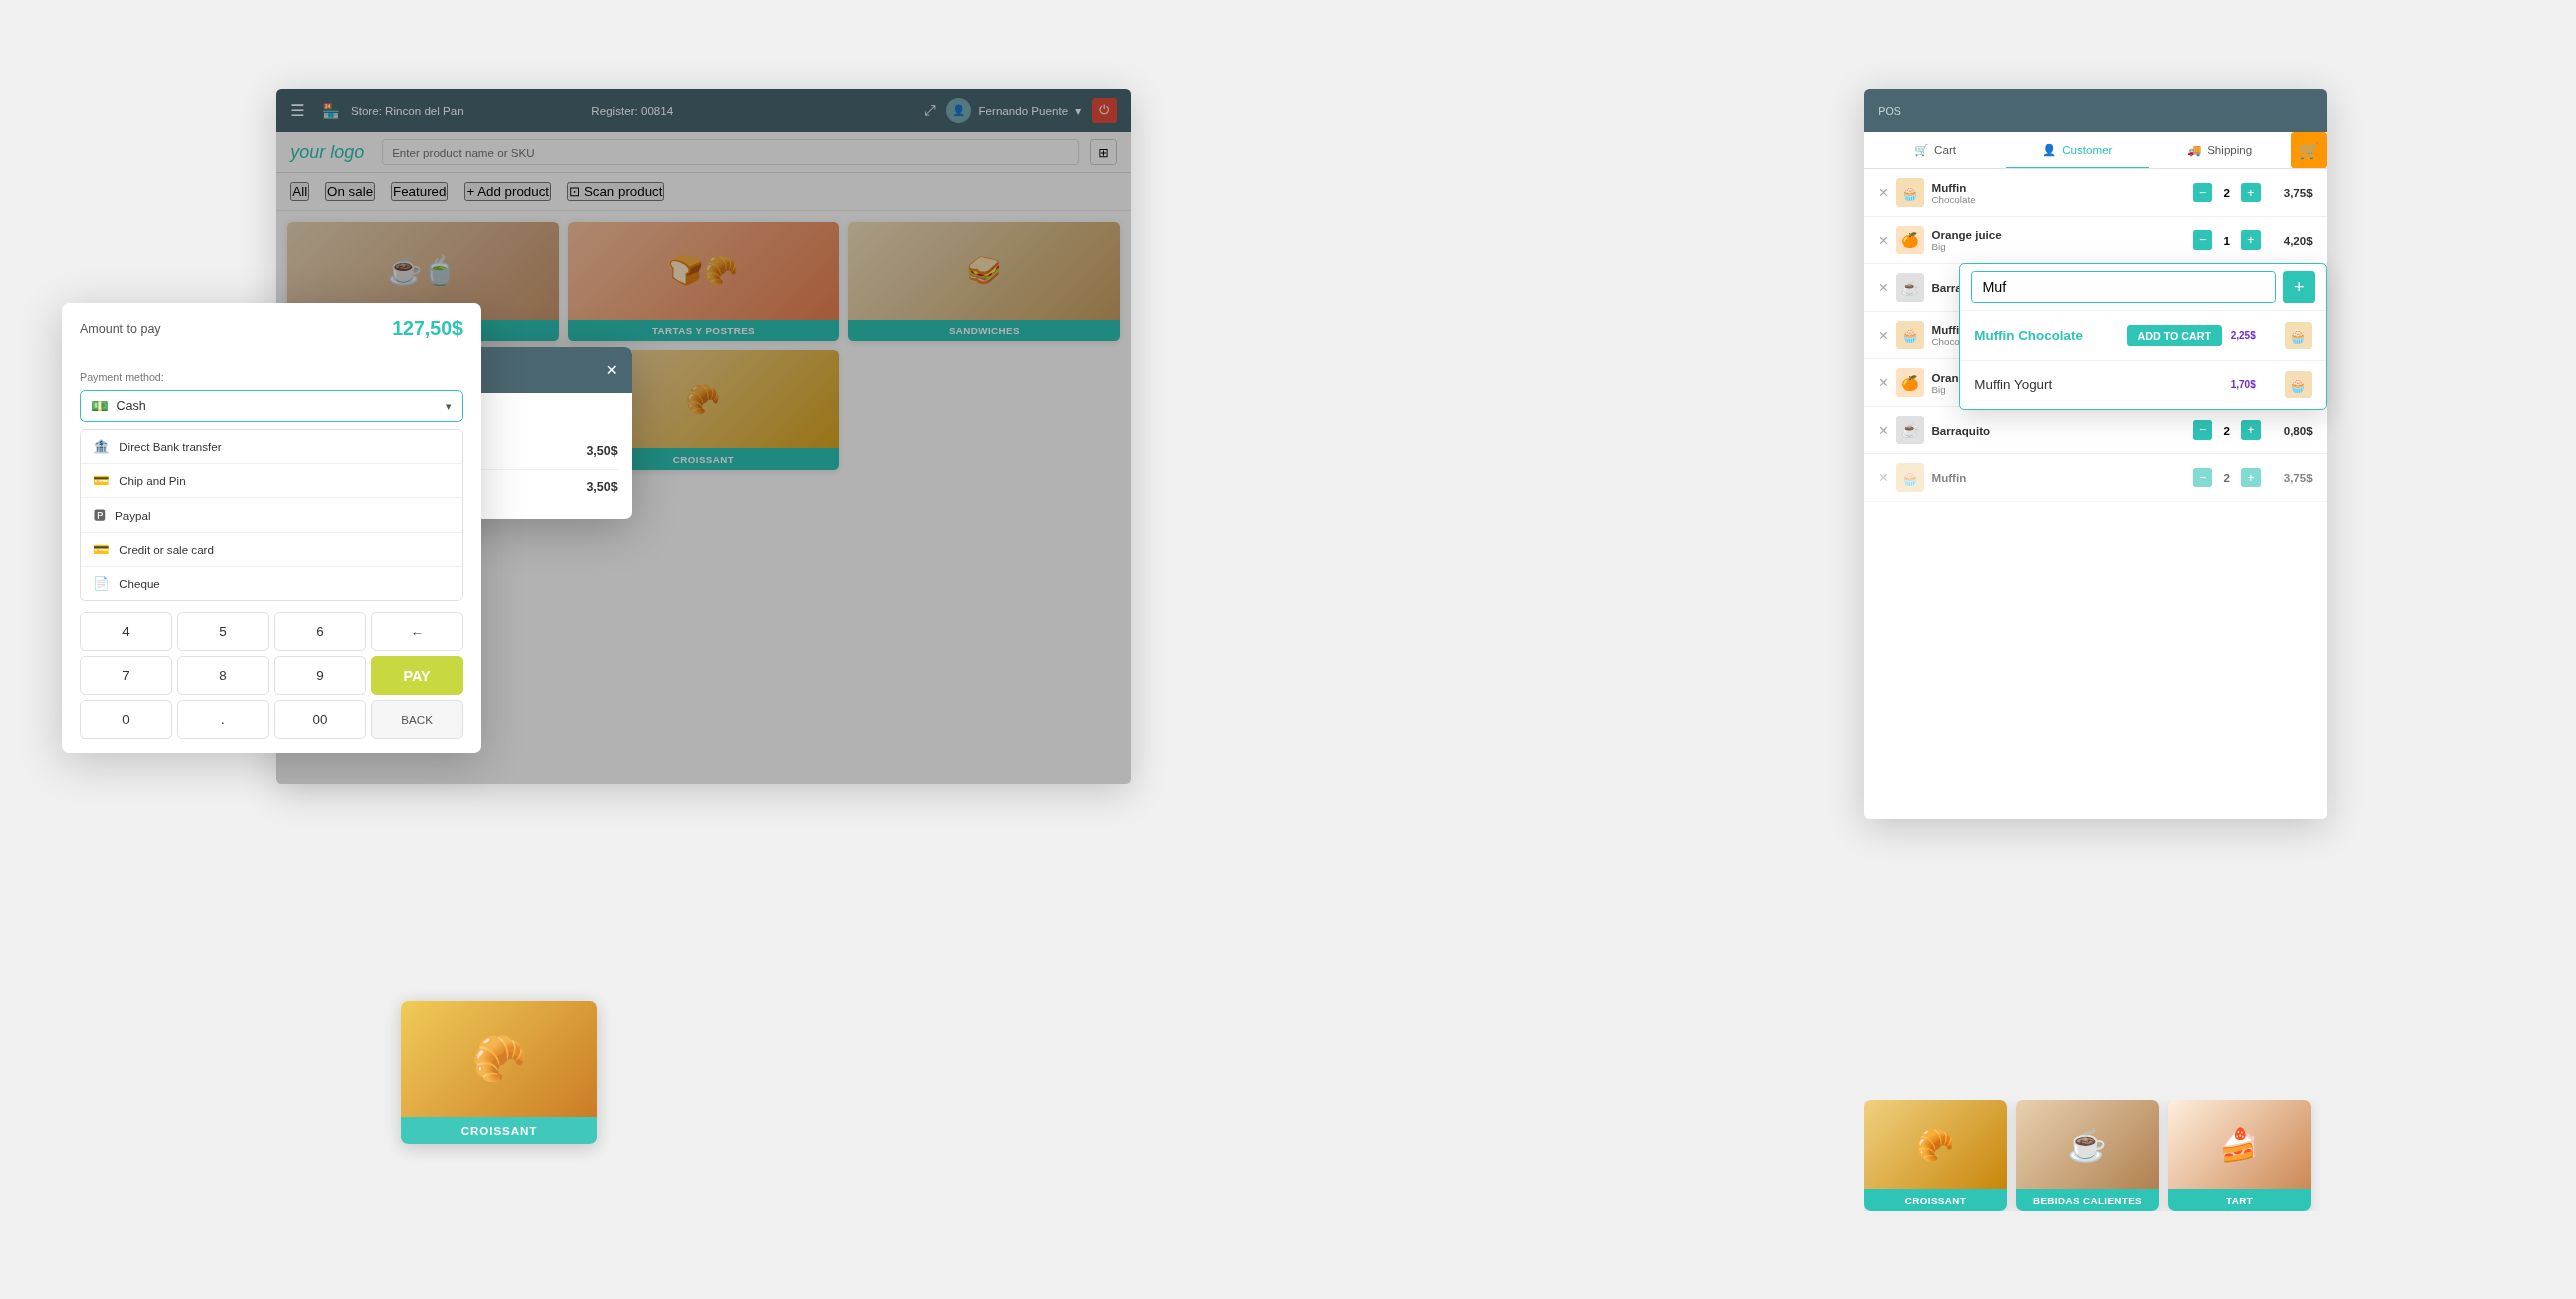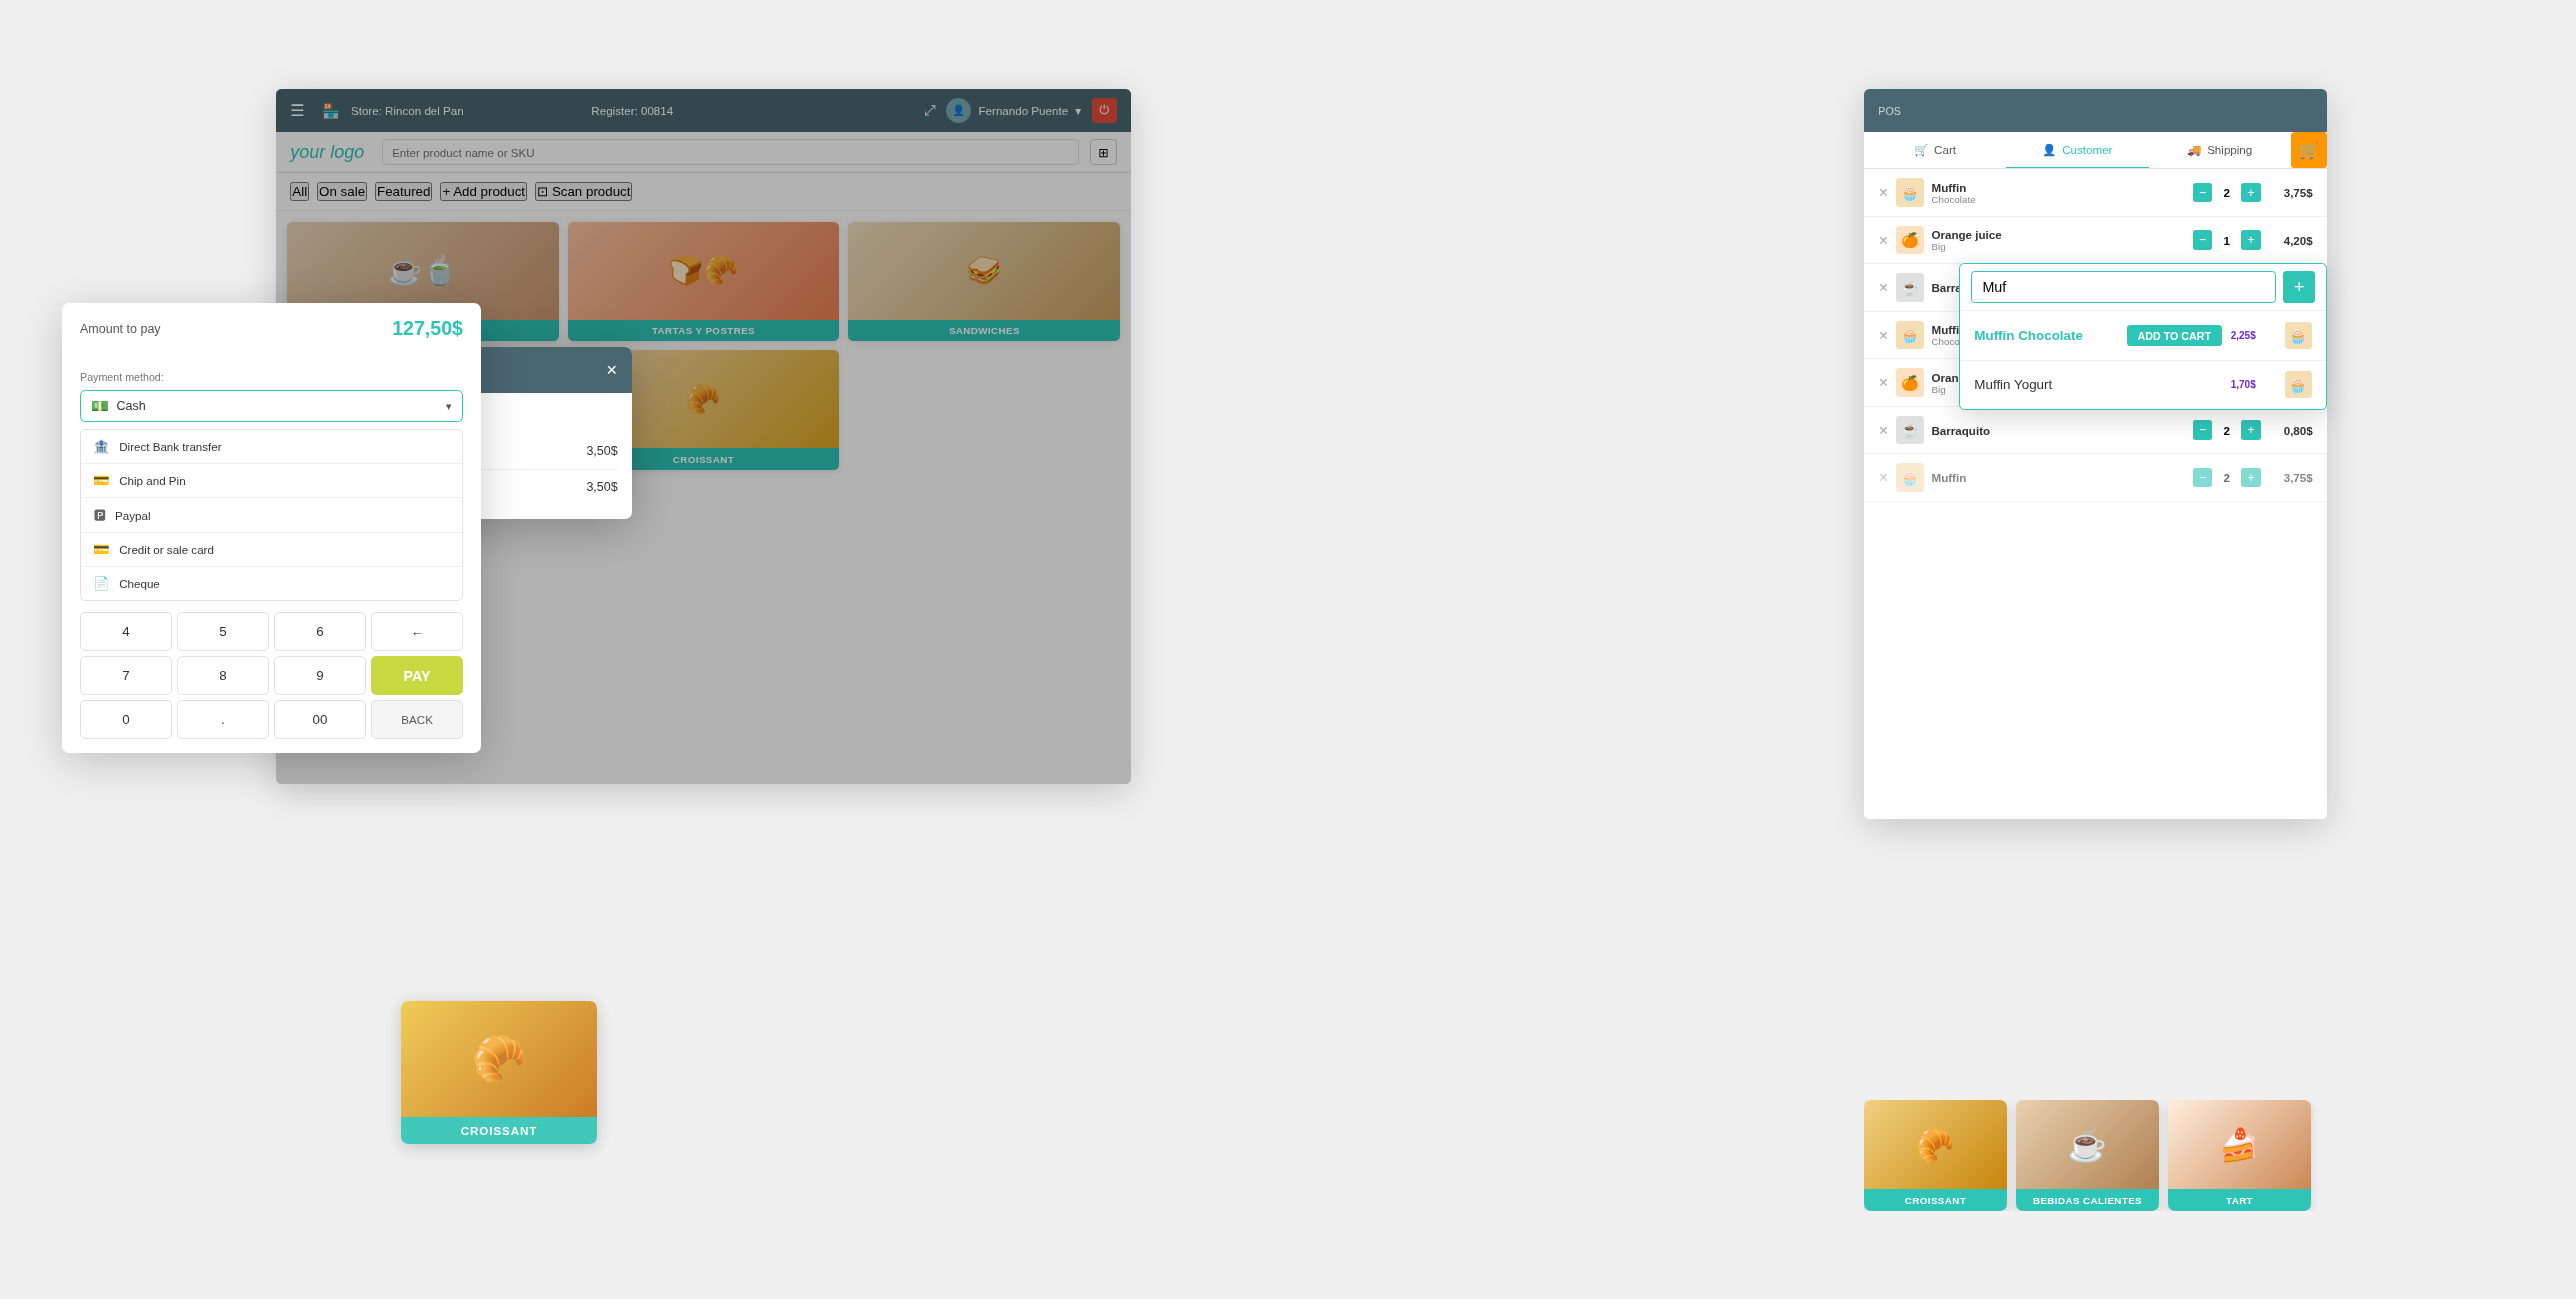--- a/index.html
+++ b/index.html
@@ -58,21 +58,21 @@
       border-radius: 3.6px;
       padding: 5.3px 9px;
       font-size: 11.6px;
       color: #aaa;
     }
     .pos-qr-btn { background: none; border: 0.9px solid #ccc; border-radius: 3.6px; padding: 4.5px 7.1px; cursor: pointer; font-size: 12.5px; }
 
     .pos-category-tabs {
       padding: 9px 14.3px;
       display: flex;
-      gap: 8px;
+      gap: 16px;
       align-items: center;
       border-bottom: 0.9px solid #eee;
     }
 
     .product-grid {
       flex: 1;
       padding: 10.7px;
       display: grid;
       grid-template-columns: repeat(3, 1fr);
       gap: 9px;
@@ -411,21 +411,21 @@
     .vm-title { font-size: 13.4px; font-weight: 600; color: #333; margin-bottom: 10.7px; }
     .vm-option {
       display: flex;
       align-items: center;
       padding: 10.7px 0;
       border-bottom: 0.9px solid #f0f0f0;
       cursor: pointer;
     }
     .vm-option:last-child { border-bottom: none; }
     .vm-opt-name { flex: 1; font-size: 12.5px; color: #333; }
-    .vm-opt-price { font-size: 12.5px; font-weight: 400; color: #333; margin-left: 16px; }
+    .vm-opt-price { font-size: 12.5px; font-weight: 700; color: #333; margin-left: 16px; }
 
     
     .dim-overlay {
       position: absolute;
       top: 89px;
       left: 276px;
       width: 855px;
       height: 695px;
       background: rgba(0,0,0,0.3);
       z-index: 90;

